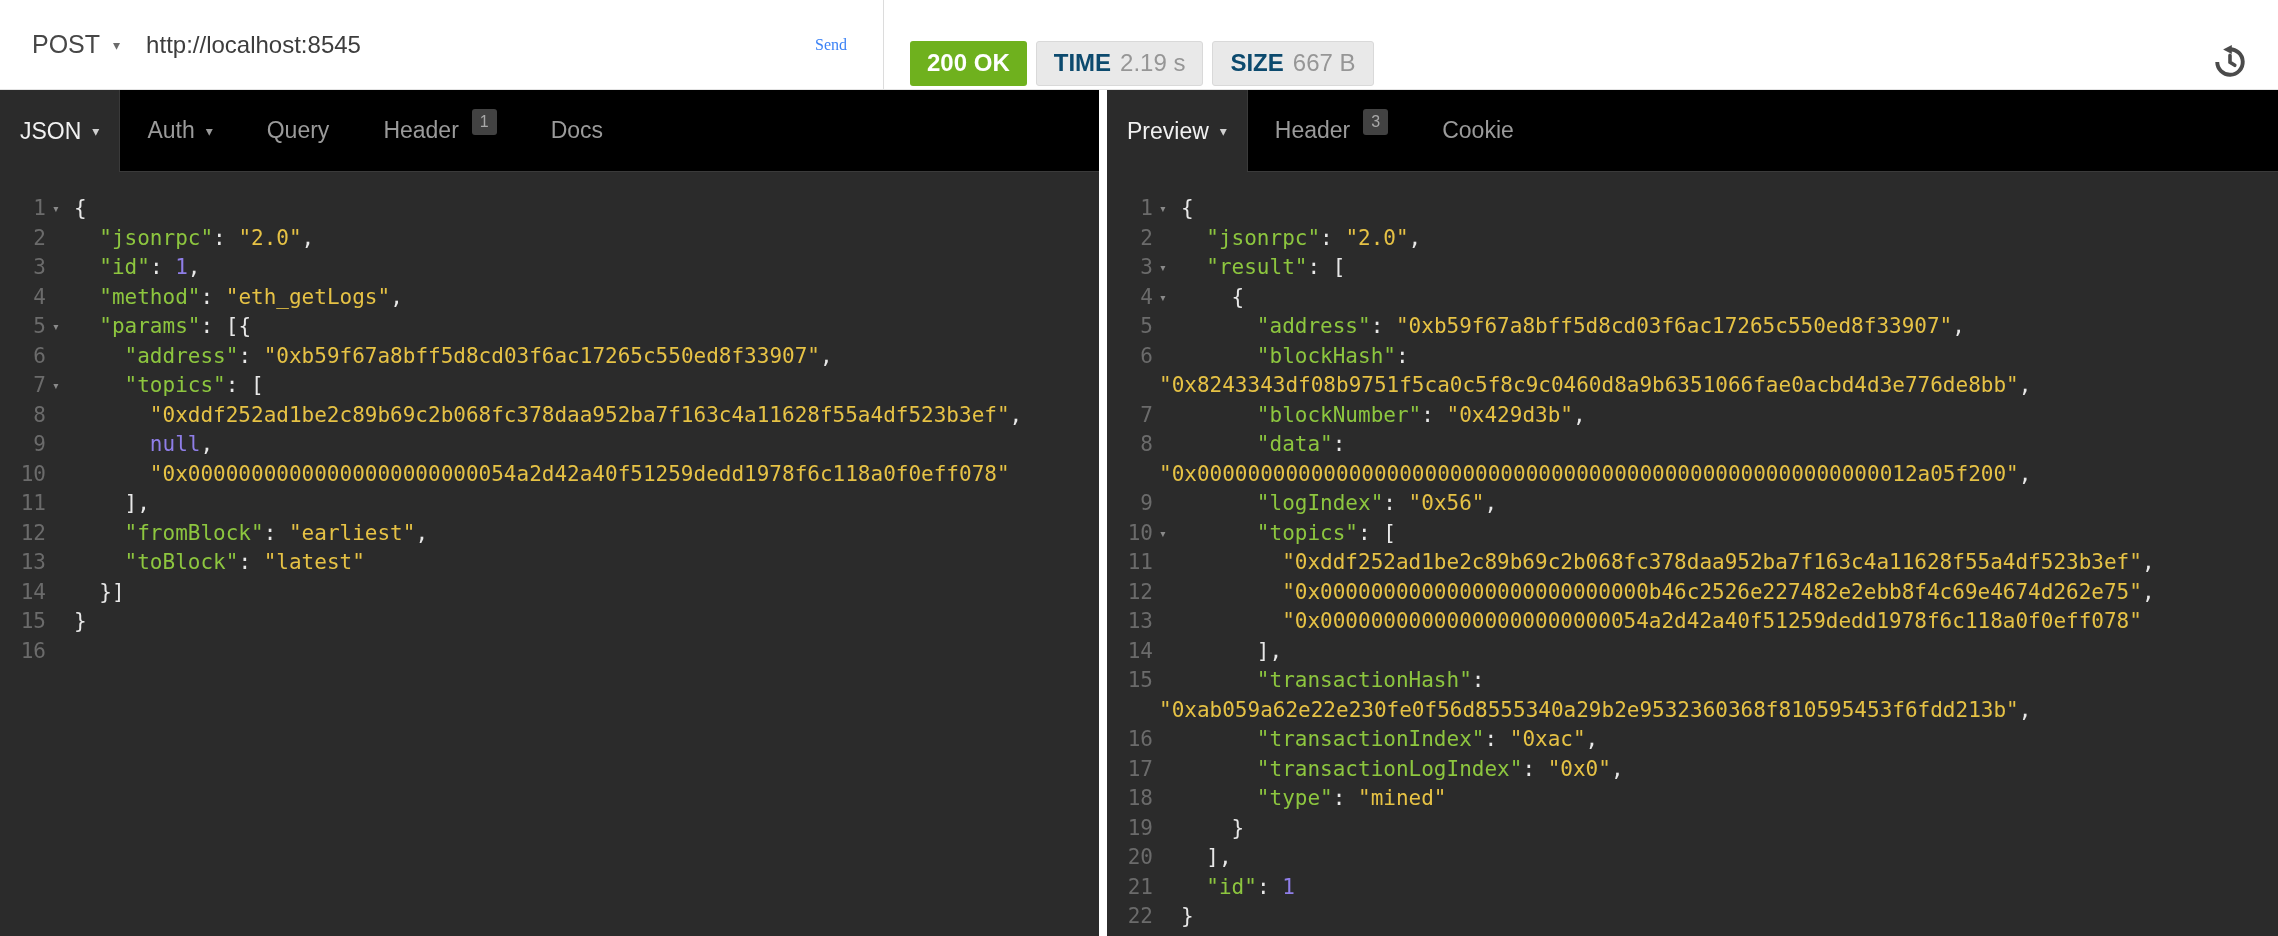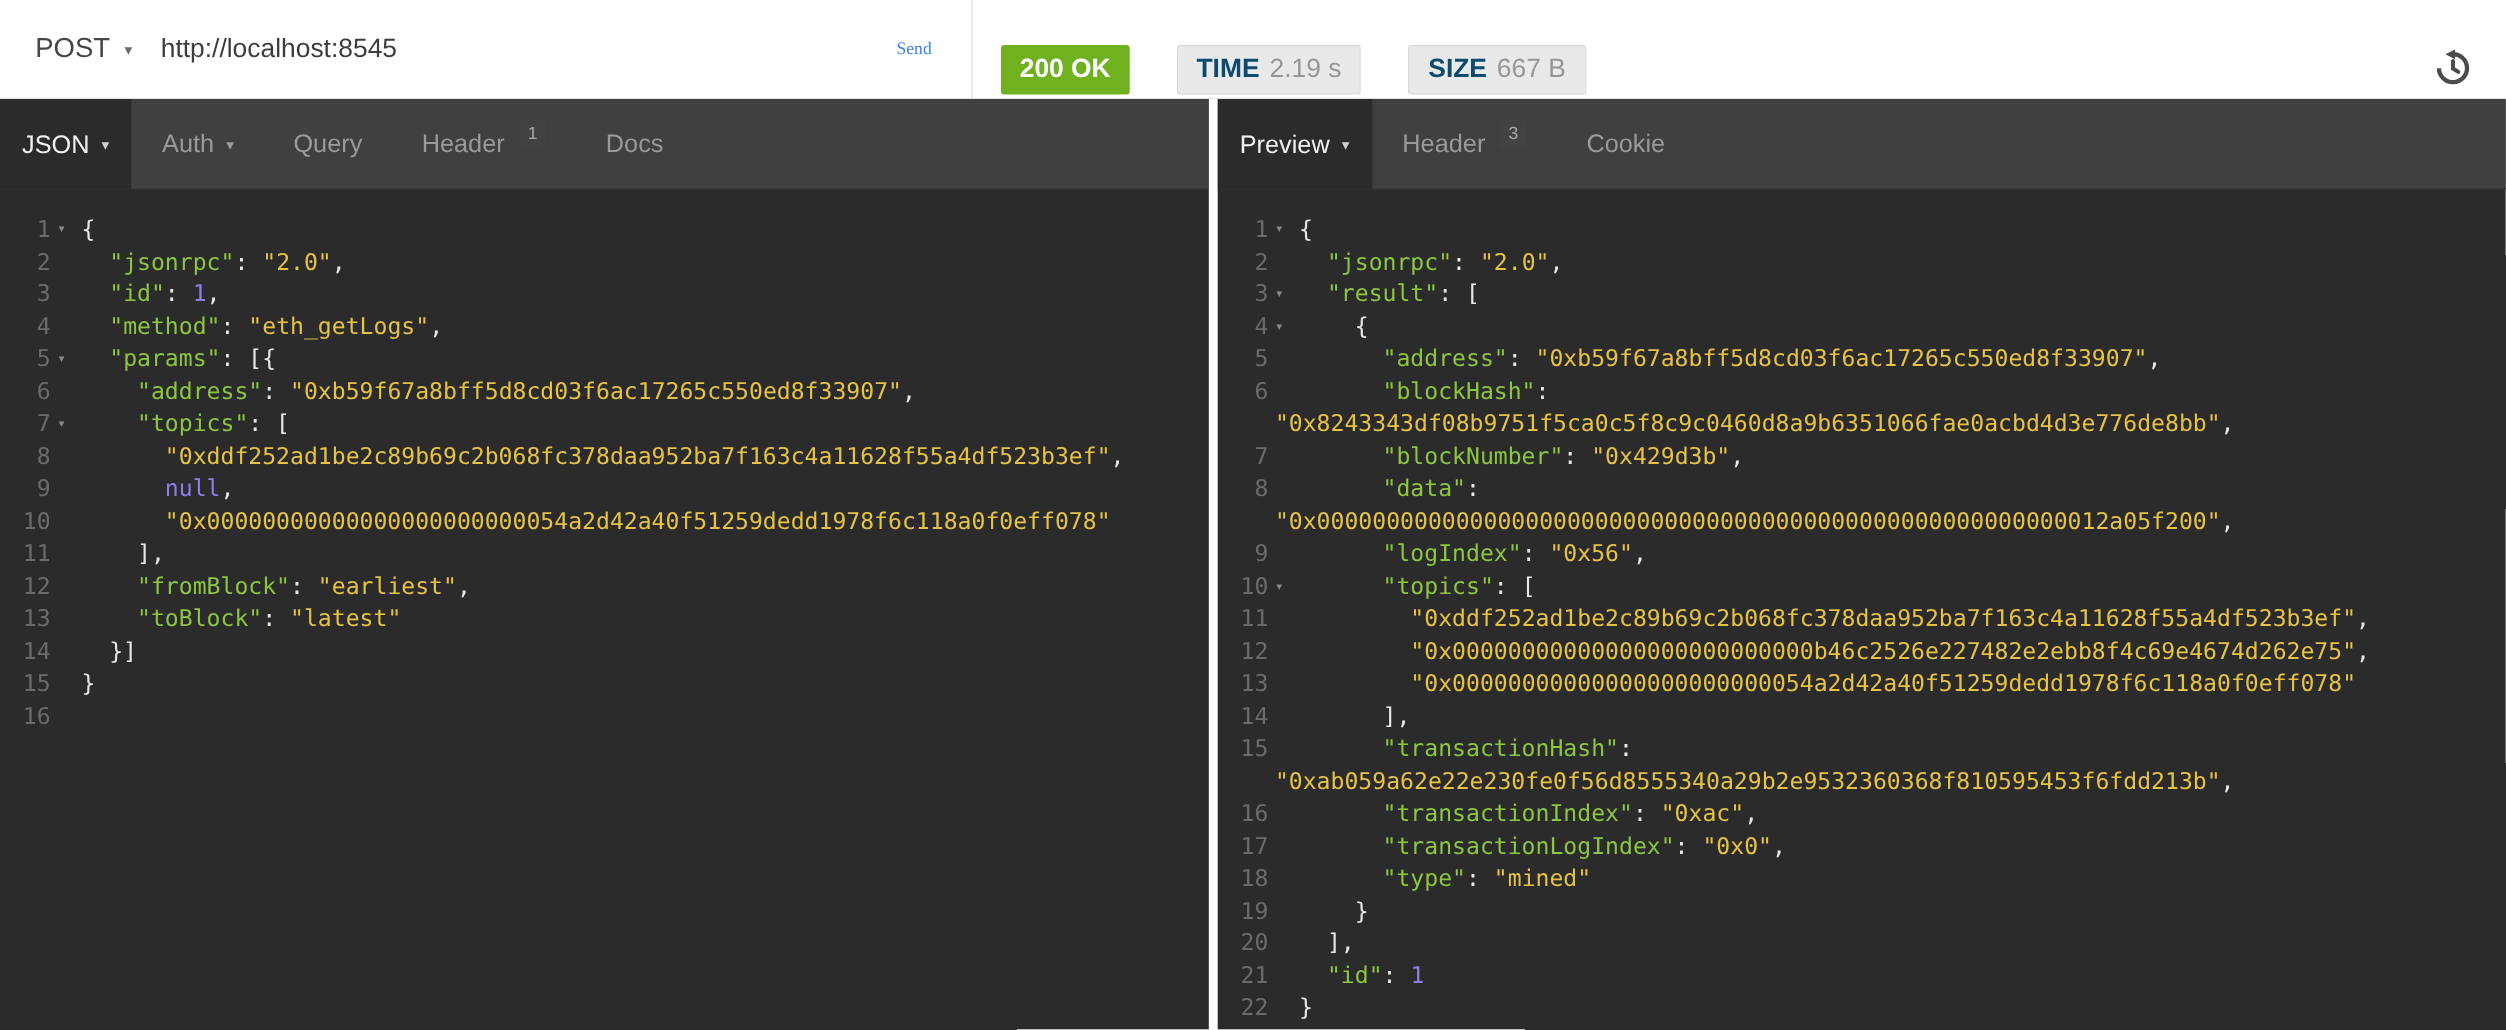--- a/index.html
+++ b/index.html
@@ -10,38 +10,38 @@
   .topbar { height:90px; display:flex; background:#ffffff; border-bottom:1px solid #e3e3e3; }
   .topbar-left { width:884px; flex:none; display:flex; align-items:center; border-right:1px solid #dcdcdc; }
   .method-btn { display:flex; align-items:center; gap:13px; padding:0 18px 0 32px;
     background:none; border:none; cursor:pointer; font-family:inherit;
     font-size:25px; color:#474747; }
   .chev { font-size:14px; color:#6b6b6b; line-height:1; }
   .url-input { flex:1; border:none; outline:none; background:transparent;
     font-family:inherit; font-size:24px; color:#3d3d3d; padding:0 8px; }
   .send-btn { background:none; border:none; cursor:pointer; font-family:Liberation Serif, serif;
     font-size:16px; color:#3b82f6; padding:0 36px; }
-  .topbar-right { flex:1; display:flex; align-items:center; padding-left:26px; gap:43px;margin-top:37px; }
+  .topbar-right { flex:1; display:flex; align-items:center; padding-left:26px; gap:9px;margin-top:37px; }
   .badge { height:45px; display:inline-flex; align-items:center; padding:0 17px;
     border-radius:3px; font-size:24px; white-space:nowrap; }
   .badge-status { color:#ffffff; font-weight:bold; }
   .badge-meta { background:#e9e9e9; border:1px solid #d9d9d9; color:#969696; gap:9px; }
   .badge-meta .lbl { color:#0c4a6e; font-weight:bold; }
   .history-btn { margin-left:auto; margin-right:26px; background:none; border:none; cursor:pointer; padding:4px; }
 
   
   .main { display:flex; height:846px; background:#ffffff; }
   .pane { display:flex; flex-direction:column; background:#2b2b2b; overflow:hidden; }
   .pane-left { width:1099px; flex:none; }
   .pane-gap { width:8px; flex:none; background:#ffffff; cursor:col-resize; }
   .pane-right { flex:1; }
 
   
   .tabbar { height:82px; flex:none; display:flex; align-items:stretch;
-    background:#404040; border-bottom:1px solid #3a3a3a; }
+    background:#000000; border-bottom:1px solid #3a3a3a; }
   .tab { display:flex; align-items:center; gap:11px; padding:0 27px;
     background:none; border:none; cursor:pointer; font-family:inherit;
     font-size:23px; color:#9a9a9a; position:relative; }
   .tab .chev { color:inherit; }
   .tab.active { color:#f1f1f1; background:#2b2b2b; border-right:1px solid #3a3a3a;
     margin-bottom:-1px; padding:0 20px; }
   .tab.active .chev { color:#cfcfcf; }
   .tab .count { background:#424242; color:#a9a9a9; font-size:16px; line-height:1;
     padding:5px 8px; border-radius:3px; margin-left:2px; transform:translateY(-9px); }
 

